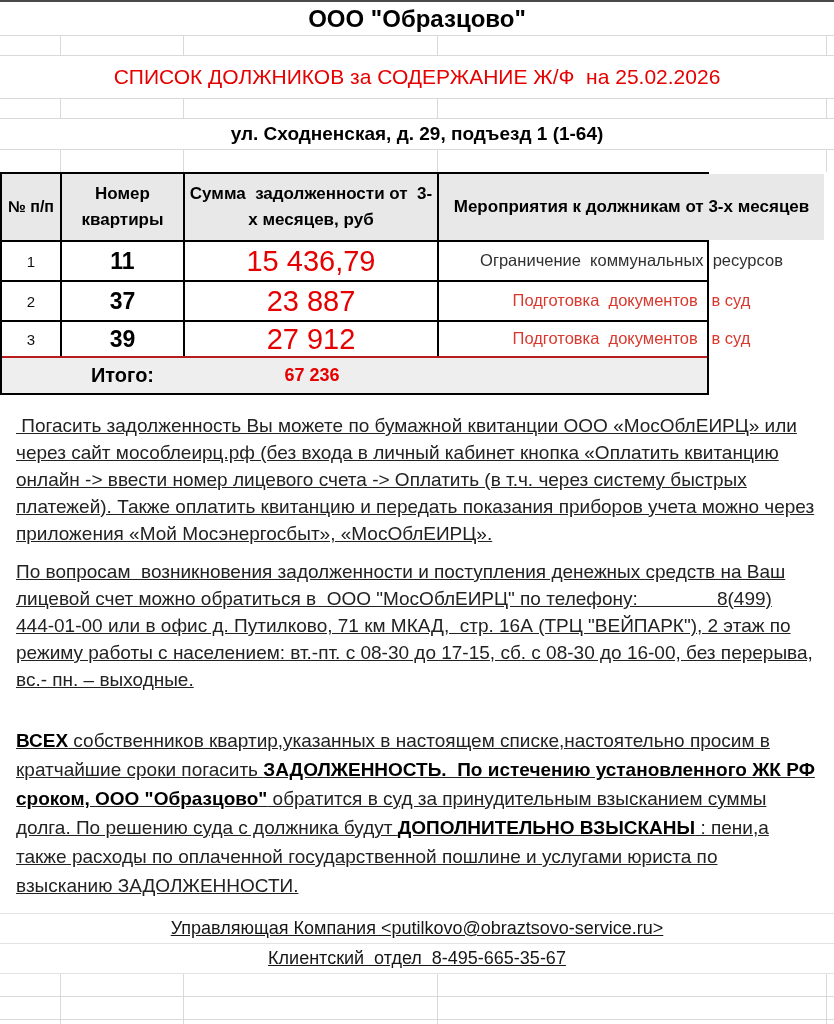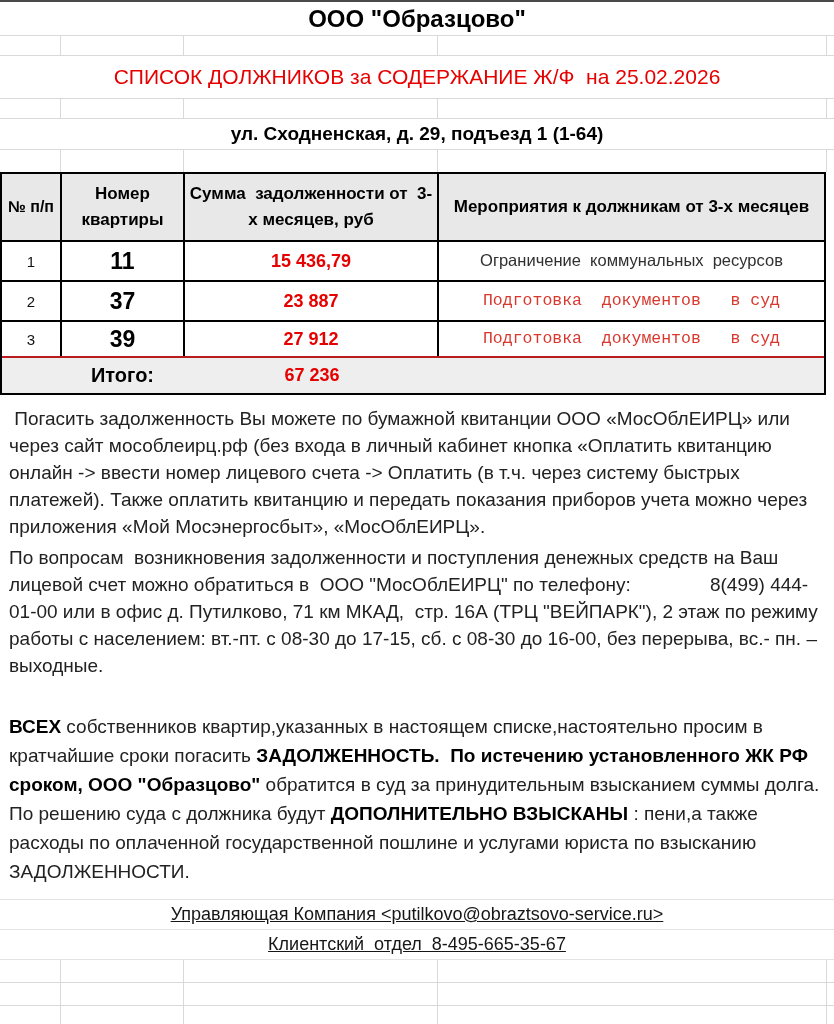--- a/index.html
+++ b/index.html
@@ -32,42 +32,42 @@
     font-size:21px;font-weight:400;color:var(--red);
   }
   .row-addr{
     height:31px;border-bottom:1px solid var(--grid);
     display:flex;align-items:center;justify-content:center;
     font-size:19px;font-weight:700;color:#000;
   }
   .row-spacer3{position:relative;height:22px;}
 
   
-  .tbl{width:826px;border:2px solid #000;}
+  .tbl{width:709px;border:2px solid #000;}
   .tr{display:grid;grid-template-columns:58px 123px 254px 387px;}
   .tr + .tr{border-top:2px solid #000;}
   .c{display:flex;align-items:center;justify-content:center;text-align:center;}
   .tr .c + .c{border-left:2px solid #000;}
   .thead .c{background:var(--hdr-bg);font-weight:700;min-height:66px;font-size:17px;line-height:1.55;padding:2px 4px;color:#000;}
   .thead .c.first{font-size:16px;padding:2px 1px;}
   .r-data{min-height:40px;}
   .r-data.last{min-height:36px;}
   .cell-num{font-size:15px;color:#111;}
   .cell-apt{font-size:23px;font-weight:700;color:#000;}
-  .cell-debt{font-size:18px;font-weight:700;color:var(--red);}
+  .cell-debt{font-size:29px;font-weight:400;color:var(--red);}
   .cell-act{font-size:16.5px;color:#303030;line-height:1.2;padding:2px 18px;}
-  .cell-act.red{color:var(--softred);font-family:Liberation Mono, monospace;}
+  .cell-act.red{color:var(--softred);}
   .total-row{display:grid;grid-template-columns:58px 125px 254px 389px;border-top:2px solid #b91c1c;background:var(--total-bg);min-height:37px;}
   .total-row .c{border:none;}
   .total-label{font-size:20px;font-weight:700;color:#000;}
   .total-value{font-size:18px;font-weight:700;color:var(--red);}
 
   
   .textblock{padding:6px 8px 0 5px;font-size:19px;color:#222;}
-  .textblock p{margin:4px;line-height:27px;}
+  .textblock p{margin:11px;line-height:27px;text-decoration:underline;}
   .textblock p.warn{margin-top:33px;line-height:29px;}
   .b{font-weight:700;color:#000;}
 
   
   .footer{margin-top:13px;border-top:1px solid #e3e3e3;}
   .f-row{
     height:30px;border-bottom:1px solid #e3e3e3;
     display:flex;align-items:center;justify-content:center;
     font-size:18px;color:#161616;
   }

